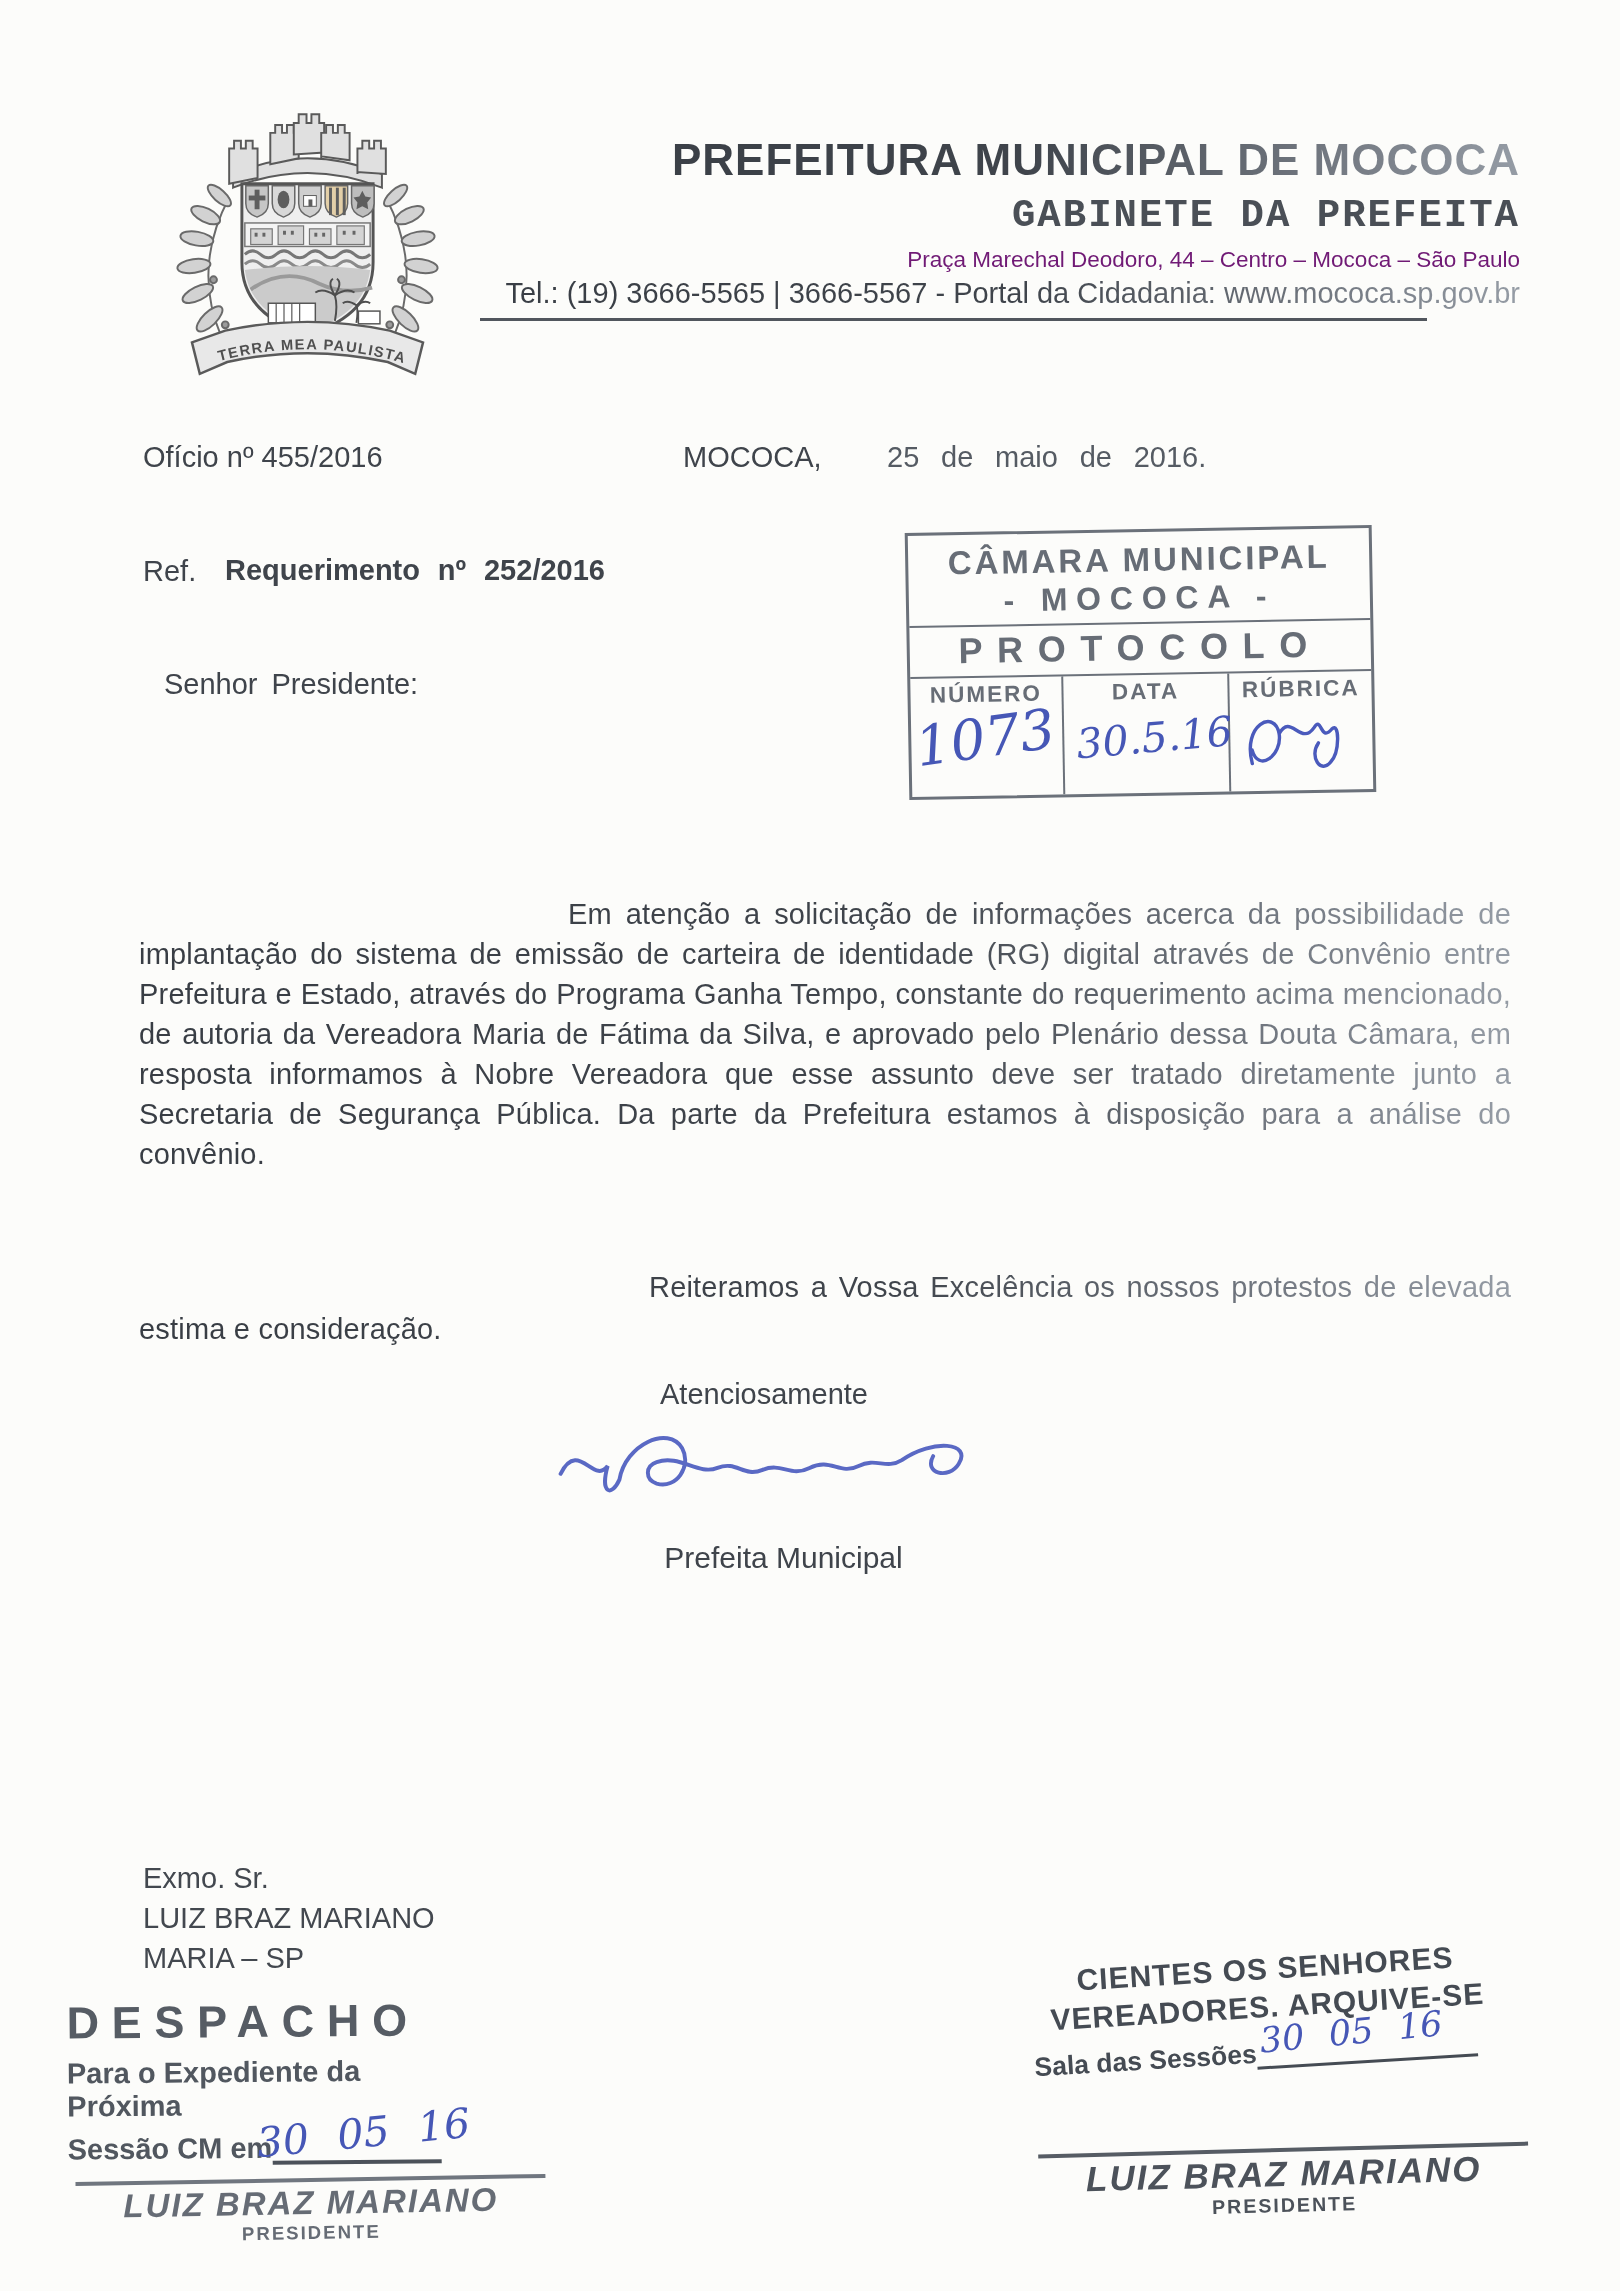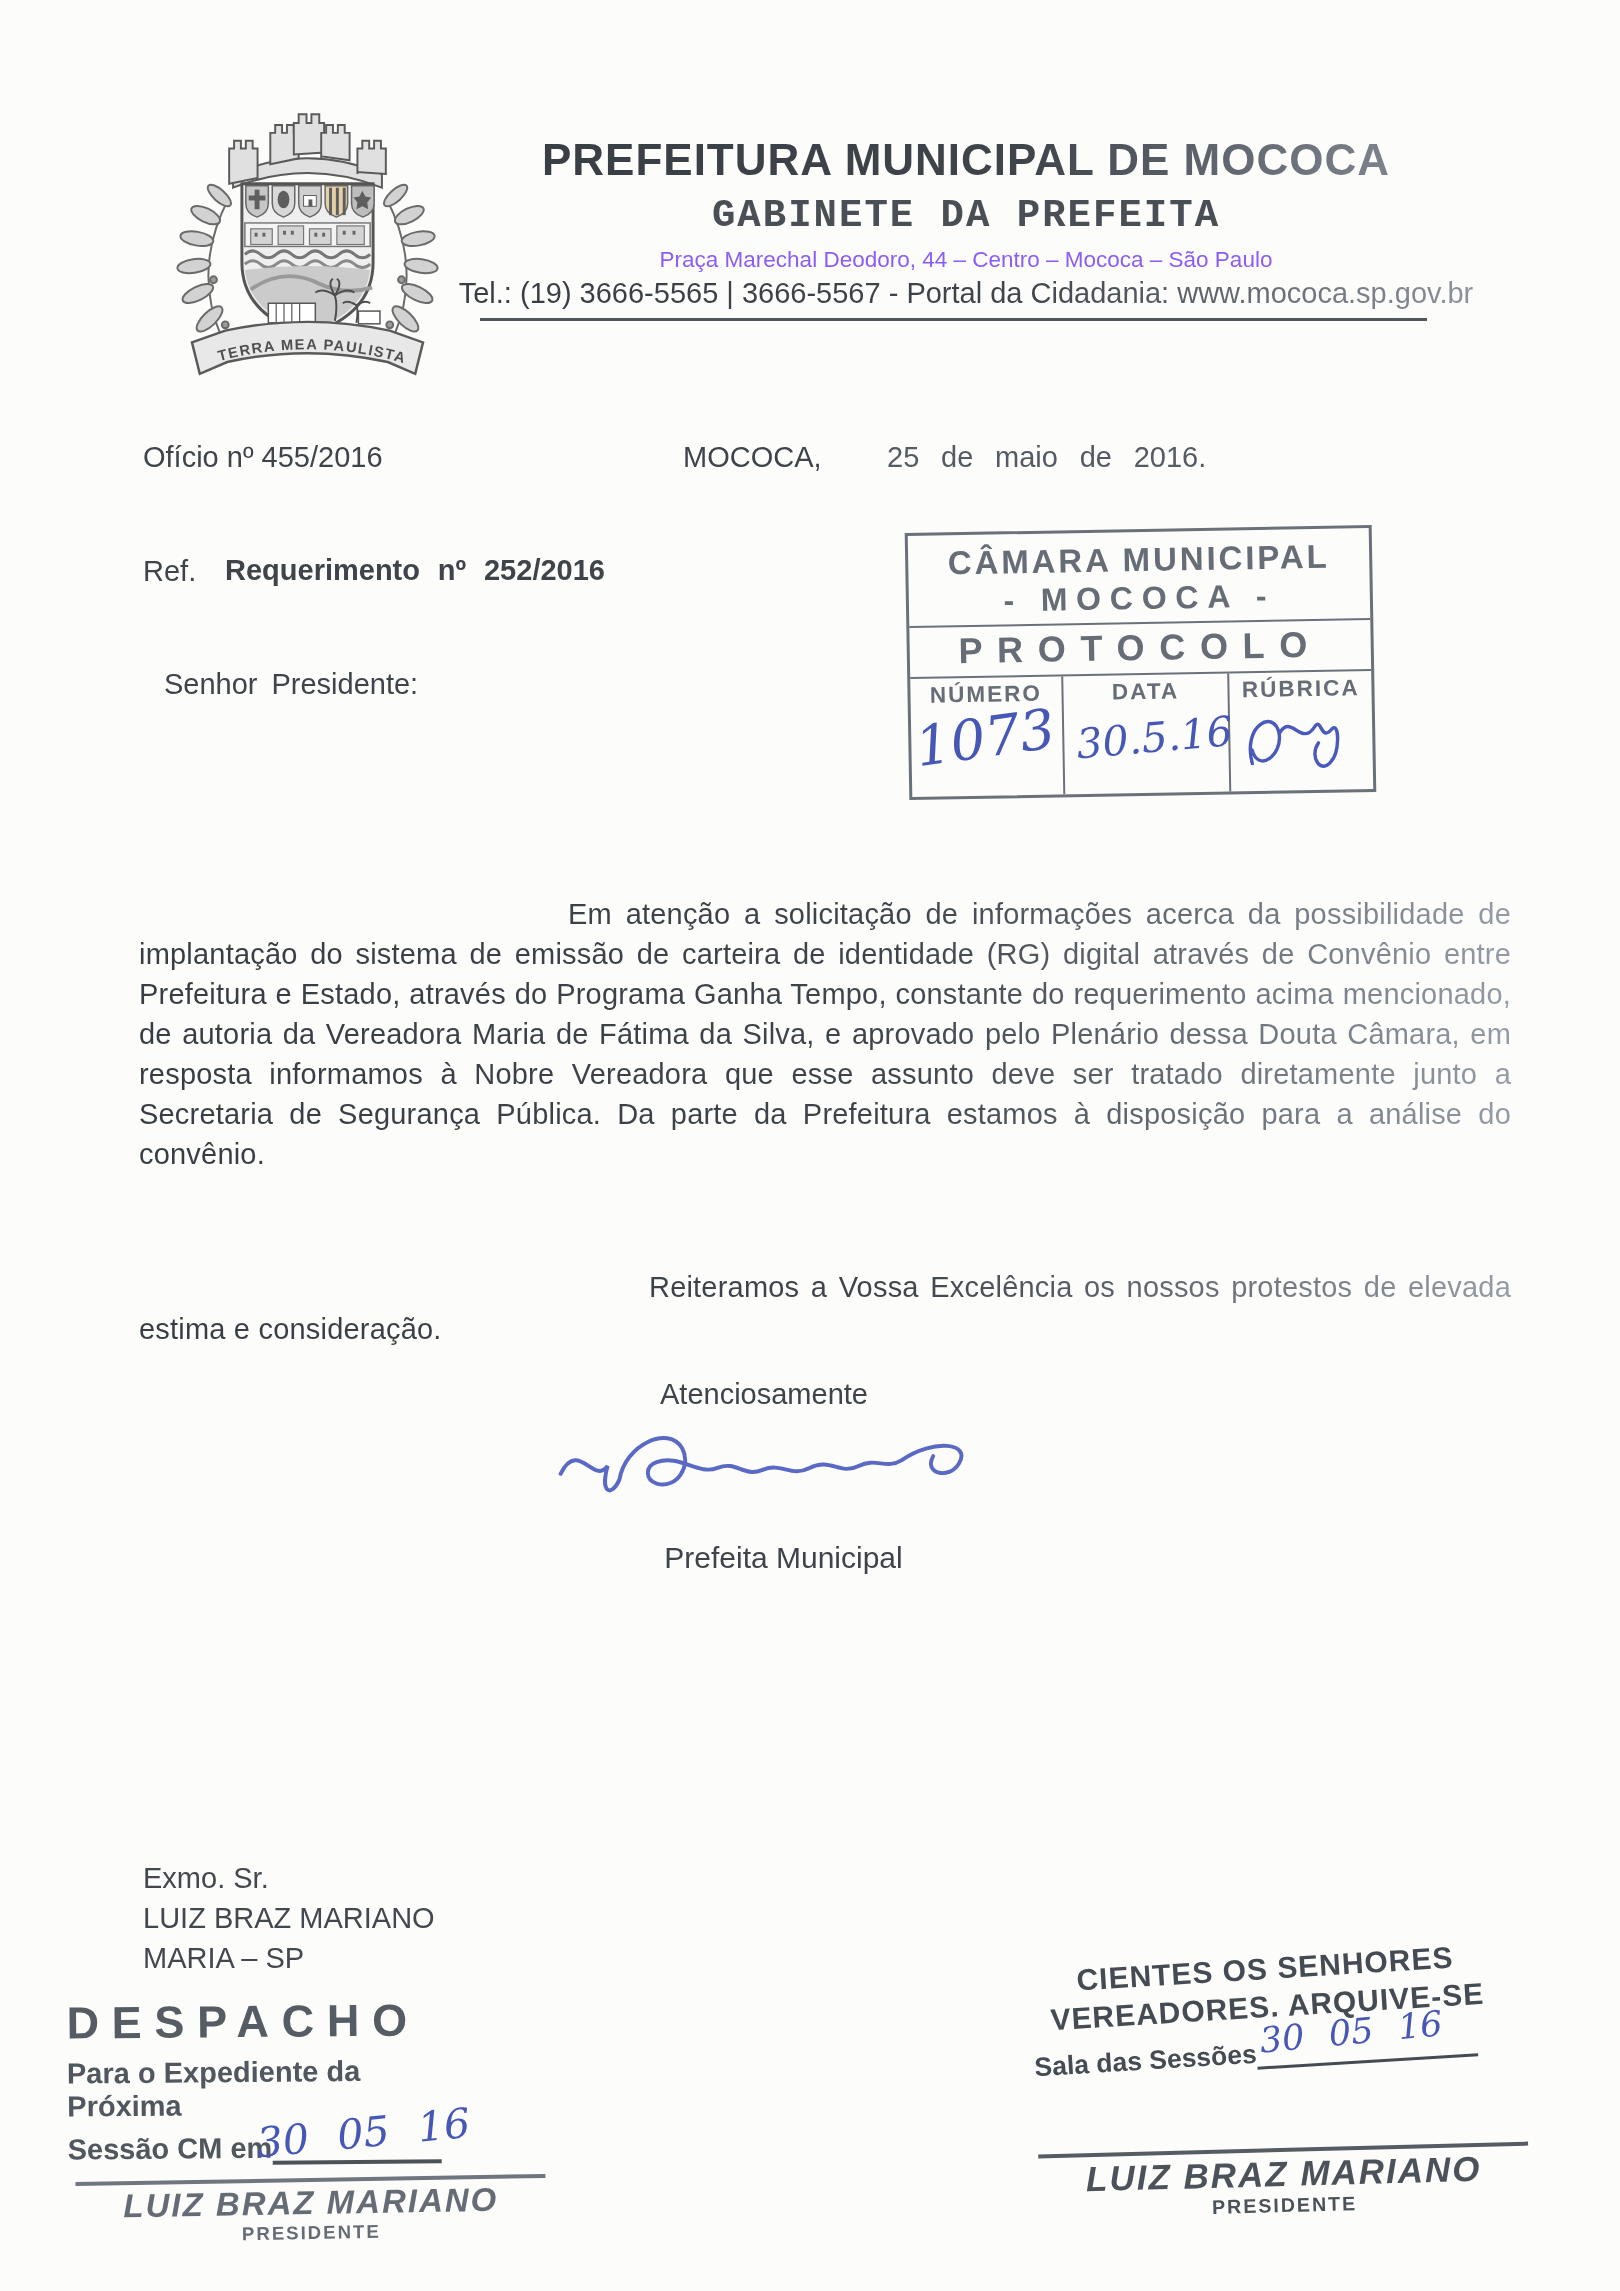--- a/index.html
+++ b/index.html
@@ -4,24 +4,24 @@
 <style>
   html,body{margin:0;padding:0;background:#d9d9d6;}
   .page{
     position:relative;width:1620px;height:2292px;margin:0 auto;
     background:#fcfcfa;overflow:hidden;
     font-family:"Liberation Sans","DejaVu Sans",sans-serif;
     color:#3f444b;
   }
   
   .crest{position:absolute;left:135px;top:80px;}
-  .hdr{position:absolute;left:412px;width:1108px;text-align:center;}
+  .hdr{position:absolute;left:412px;width:1108px;text-align:right;}
   .hdr-title{top:135px;font-size:44px;font-weight:bold;letter-spacing:1px;}
   .hdr-sub{top:194px;font-size:39px;font-weight:bold;letter-spacing:2px;color:#4a4f56;}
-  .hdr-addr{top:247px;font-size:22.5px;color:#8b5cf6;}
+  .hdr-addr{top:247px;font-size:22.5px;color:#701a75;}
   .hdr-tel{top:277px;font-size:29px;color:#5d636b;}
   .hdr-rule{position:absolute;left:480px;top:318px;width:947px;height:2.9px;background:#51565d;}
   .fade{
     background:linear-gradient(90deg,#383d44 0%,#3f444b 55%,#80868f 90%,#959ca5 100%);
     -webkit-background-clip:text;background-clip:text;color:transparent;
   }
   
   .abs{position:absolute;}
   .doc-text{font-size:29px;}
   .ws{word-spacing:13.7px;}

